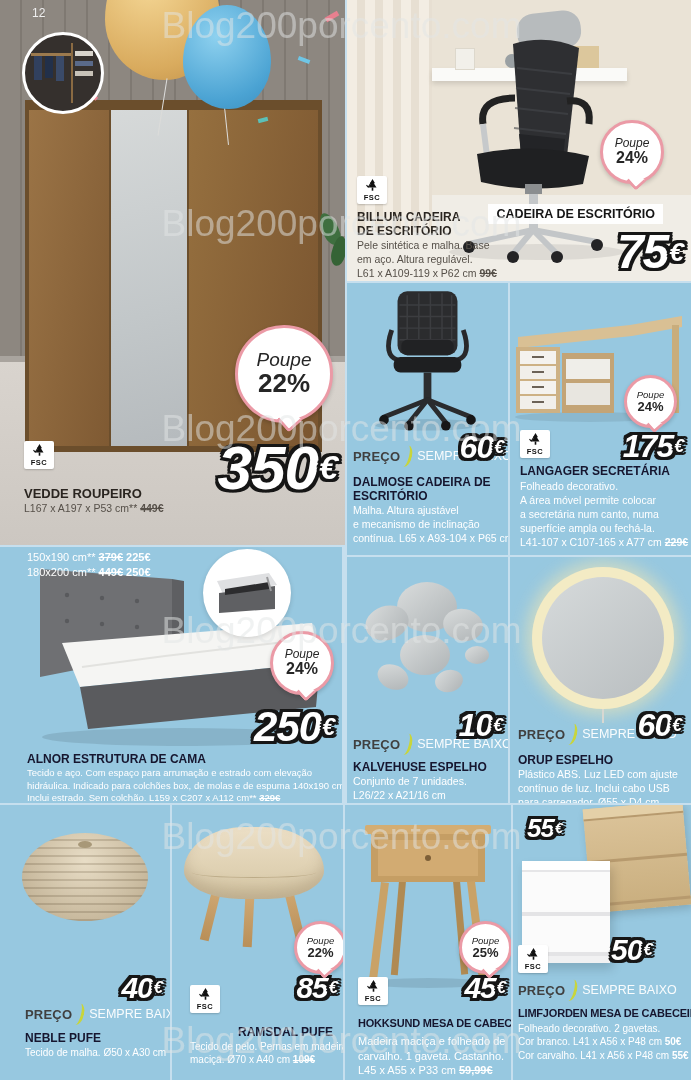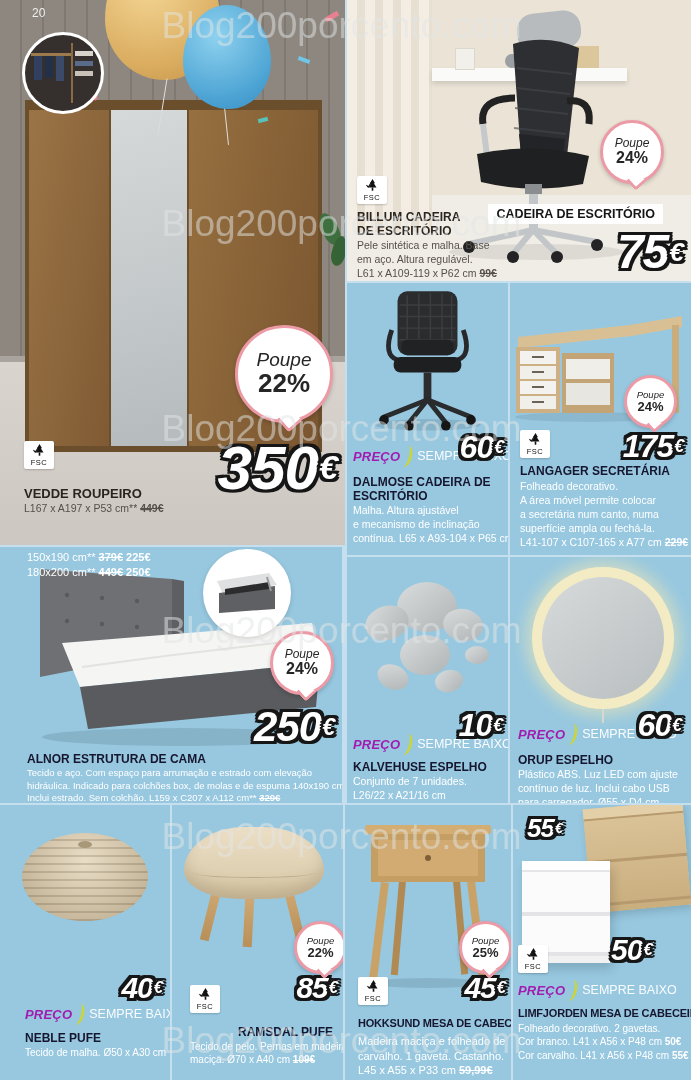--- a/index.html
+++ b/index.html
@@ -25,29 +25,29 @@
      width:15px;height:15px;border-bottom-right-radius:4px;}
   .bubble .p1{font-style:italic;}
   .bubble .p2{font-weight:bold;}
   .bubble.lg{width:92px;height:92px}.bubble.lg .p1{font-size:19px}.bubble.lg .p2{font-size:26px}
   .bubble.md{width:58px;height:58px}.bubble.md .p1{font-size:12px}.bubble.md .p2{font-size:16px}
   .bubble.md::after{width:11px;height:11px;bottom:-7px}
   .bubble.sm{width:47px;height:47px}.bubble.sm .p1{font-size:9.5px}.bubble.sm .p2{font-size:13px}
   .bubble.sm::after{width:9px;height:9px;bottom:-6px}
   
   .psb{position:absolute;z-index:6;display:flex;align-items:center;white-space:nowrap;}
-  .psb .s1{color:#a21caf;font-weight:bold;font-size:13px;letter-spacing:.2px;font-style:italic;}
+  .psb .s1{color:#404040;font-weight:bold;font-size:13px;letter-spacing:.2px;}
   .psb .sw{width:9px;height:22px;border-right:3px solid #c8d53c;border-radius:50%;
            transform:rotate(14deg);margin-right:5px;}
   .psb .s2{color:#fff;font-size:12.5px;opacity:.95;}
   
   .fsc{position:absolute;z-index:6;width:30px;background:#fff;border-radius:2px;padding:3px 0 2px;
        text-align:center;box-shadow:0 1px 2px rgba(0,0,0,.2);}
   .fsc svg{display:block;margin:0 auto;}
-  .fsc .lbl{font-size:7.5px;font-weight:normal;color:#111;letter-spacing:.5px;display:block;margin-top:1px;}
+  .fsc .lbl{font-size:7.5px;font-weight:bold;color:#111;letter-spacing:.5px;display:block;margin-top:1px;}
   
   .pname{position:absolute;z-index:6;font-weight:bold;color:#16162f;font-size:12px;line-height:1.2;white-space:nowrap;}
   .pdesc{position:absolute;z-index:6;color:#fff;font-size:10.5px;line-height:1.33;white-space:nowrap;}
   .photo .pname{color:#2a2520;}
   .photo .pdesc{color:#565049;}
   .old{font-weight:bold;text-decoration:line-through;}
   .bold{font-weight:bold;}
   .pagenum{position:absolute;z-index:6;color:#efefef;font-size:12px;}
   .banner{position:absolute;z-index:7;background:rgba(255,255,255,.93);color:#151515;font-weight:bold;
           font-size:12.5px;padding:3px 8px;white-space:nowrap;}
@@ -85,21 +85,21 @@
     <div class="abs circle" style="left:22px;top:32px;width:76px;height:76px;border:3px solid #fff;background:#35302d;z-index:4;overflow:hidden;">
       <div class="abs" style="left:6px;top:18px;width:40px;height:3px;background:#9c7a4e;"></div>
       <div class="abs" style="left:9px;top:21px;width:8px;height:24px;background:#31405e;"></div>
       <div class="abs" style="left:20px;top:21px;width:8px;height:22px;background:#22304a;"></div>
       <div class="abs" style="left:31px;top:21px;width:8px;height:25px;background:#3a4a68;"></div>
       <div class="abs" style="left:50px;top:16px;width:18px;height:5px;background:#d8d4cc;"></div>
       <div class="abs" style="left:50px;top:26px;width:18px;height:5px;background:#5a6a8a;"></div>
       <div class="abs" style="left:50px;top:36px;width:18px;height:5px;background:#c8c2b8;"></div>
       <div class="abs" style="left:46px;top:8px;width:2px;height:60px;background:#8a6a42;"></div>
     </div>
-    <div class="pagenum" style="left:32px;top:6px;">20</div>
+    <div class="pagenum" style="left:32px;top:6px;">12</div>
 
     <div class="bubble lg" style="left:235px;top:325px;">
       <span class="p1">Poupe</span>
       <span class="p2">22%</span>
     </div>
     <div class="price p62" style="right:8px;top:432px;"><span>350</span><span class="eur">€</span></div>
     <div class="fsc" style="left:24px;top:441px;">
       <svg width="15" height="13" viewBox="0 0 15 13">
           <path d="M7.5 0 L10 4.2 H8.8 L11.5 8.5 H3.5 L6.2 4.2 H5 Z" fill="#111"></path>
           <rect x="6.7" y="8.5" width="1.6" height="3.2" fill="#111"></rect>

